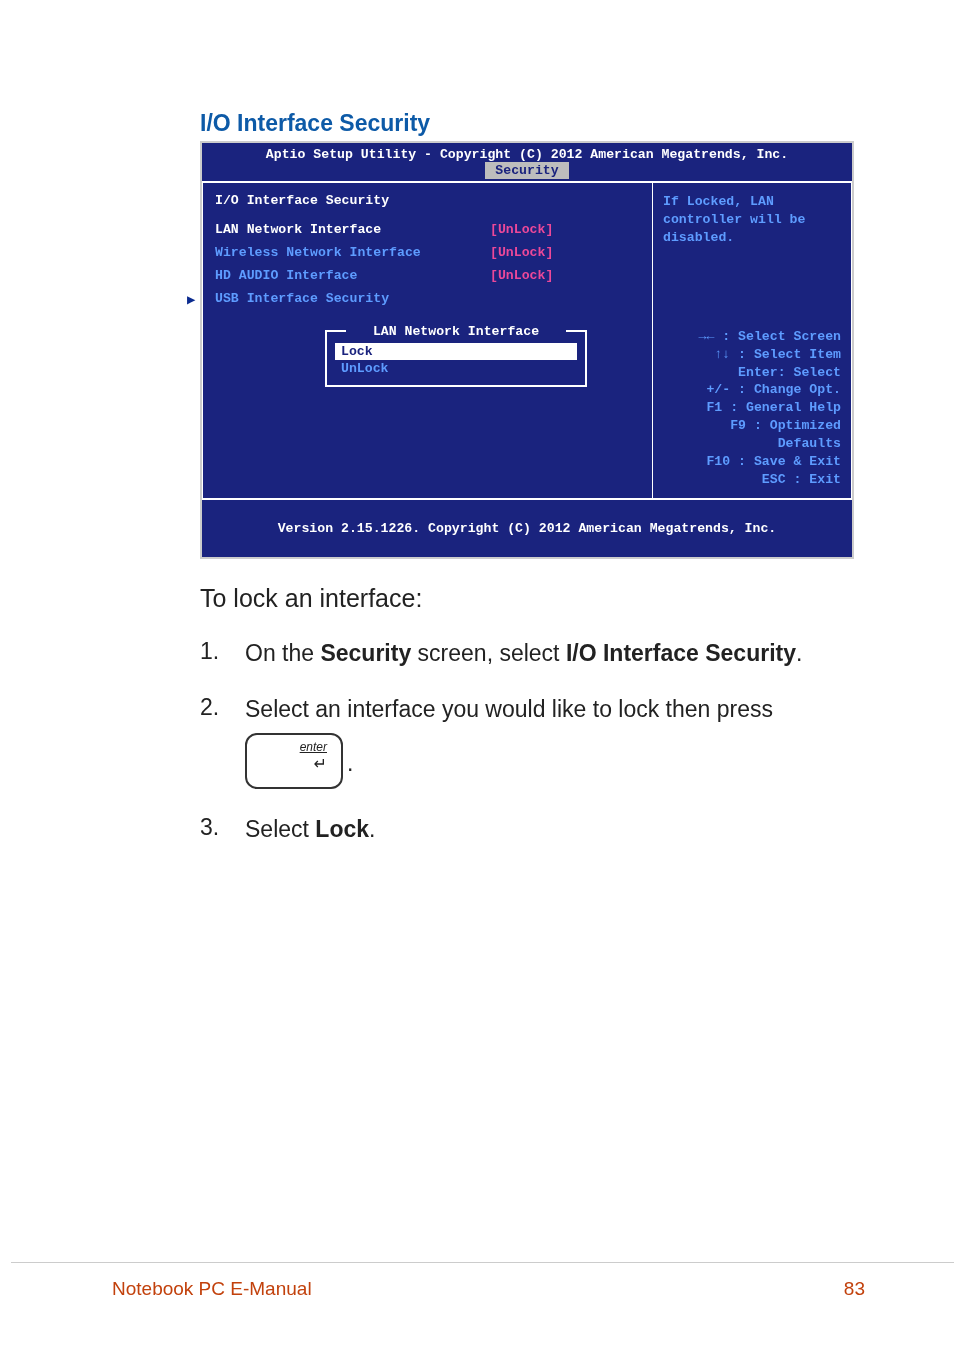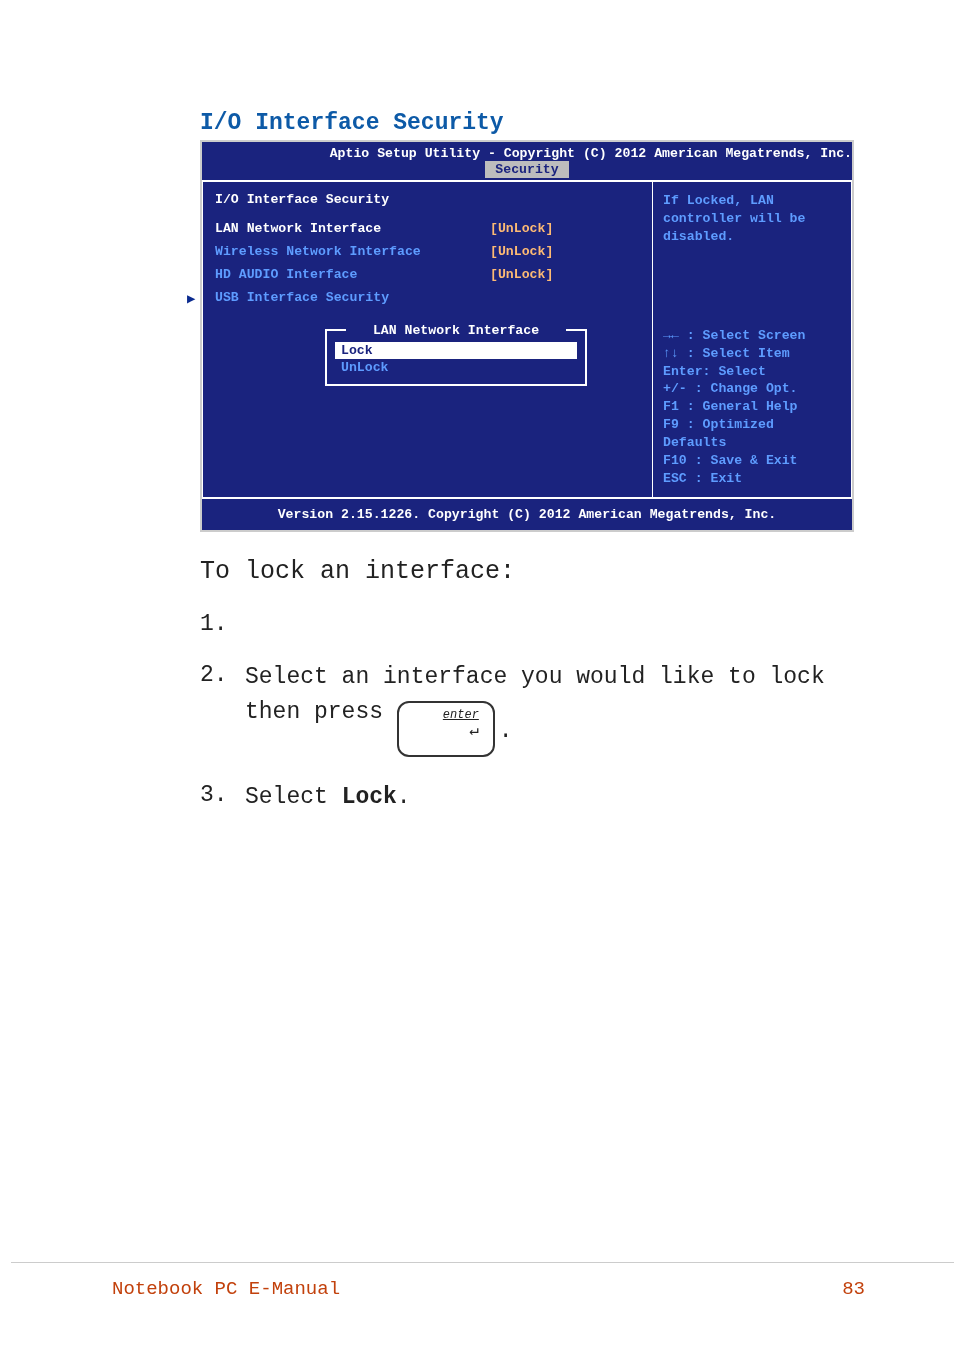--- a/index.html
+++ b/index.html
@@ -1,15 +1,15 @@
 <!DOCTYPE html>
 <html><head>
   <meta charset="utf-8">
   <style>
-    * { margin: 0; padding: 0; box-sizing: border-box; font-family: Liberation Mono, monospace; }
+    * { margin: 0; padding: 0; box-sizing: border-box; }
     body {
       width: 954px;
       height: 1345px;
       font-family: 'Segoe UI', Arial, sans-serif;
       background: #fff;
       position: relative;
     }
     .content {
       padding: 110px 100px 0 200px;
     }
@@ -30,21 +30,21 @@
       margin-bottom: 25px;
     }
     .bios {
       background: #1a237e;
       color: #fff;
       font-family: 'Consolas', 'Courier New', monospace;
       font-size: 13.2px;
     }
     .bios-header {
       color: #fff;
-      text-align: right;
+      text-align: center;
       padding: 4px 0 0 0;
       font-weight: bold;
     }
     .bios-tabs {
       display: flex;
       justify-content: center;
       padding-bottom: 2px;
     }
     .bios-tab {
       background: #bdbdbd;
@@ -67,35 +67,35 @@
     }
     .bios-right {
       width: 200px;
       border: 1px solid #fff;
       padding: 10px 10px;
       color: #5e9cff;
       font-weight: bold;
       line-height: 1.35;
     }
     .bios-right .help-text { color: #5e9cff; min-height: 135px; }
-    .bios-right .hotkeys { color: #5e9cff; }
+    .bios-right .hotkeys { color: #5e9cff; text-align: right; }
     .bios-section-title {
       color: #fff;
       font-weight: bold;
       margin-bottom: 14px;
     }
     .bios-row {
       color: #5e9cff;
       font-weight: bold;
       margin-bottom: 8px;
       display: flex;
     }
     .bios-row.selected .label { color: #fff; }
     .bios-row .label { width: 275px; }
-    .bios-row .value { color: #fdba74; }
+    .bios-row .value { color: #ec4899; }
     .bios-submenu {
       color: #5e9cff;
       font-weight: bold;
       position: relative;
     }
     .submenu-arrow {
       position: absolute;
       left: -28px;
       color: #0b2b8f;
       font-size: 14px;
@@ -130,21 +130,21 @@
       padding: 1px 6px;
     }
     .popup-opt.sel {
       background: #fff;
       color: #1a237e;
     }
     .bios-footer {
       color: #fff;
       text-align: center;
       font-weight: bold;
-      padding: 8px 0;
+      padding: 21px 0;
       border-top: 1px solid #fff;
     }
     .post-bios {
       font-size: 25px;
       color: #222;
       margin-bottom: 25px;
     }
     .step-list {
       list-style: none;
       padding-left: 0;
@@ -261,20 +261,23 @@
       </div>
       <div class="bios-footer">Version 2.15.1226. Copyright (C) 2012 American Megatrends, Inc.</div>
     </div>
   </div>
 
   <div class="post-bios">To lock an interface:</div>
 
   <ol class="step-list">
     <li class="step-item">
       <span class="step-num">1.</span>
+      <span class="step-text">
+        <span>On the </span><b>Security</b><span> screen, select </span><b>I/O Interface Security</b><span>.</span>
+      </span>
     </li>
     <li class="step-item">
       <span class="step-num">2.</span>
       <span class="step-text">
         <span>Select an interface you would like to lock then press</span>
         <div class="key-wrapper">
           <span class="key">
             <span class="key-label">enter</span>
             <span class="key-arrow">↵</span>
           </span>

